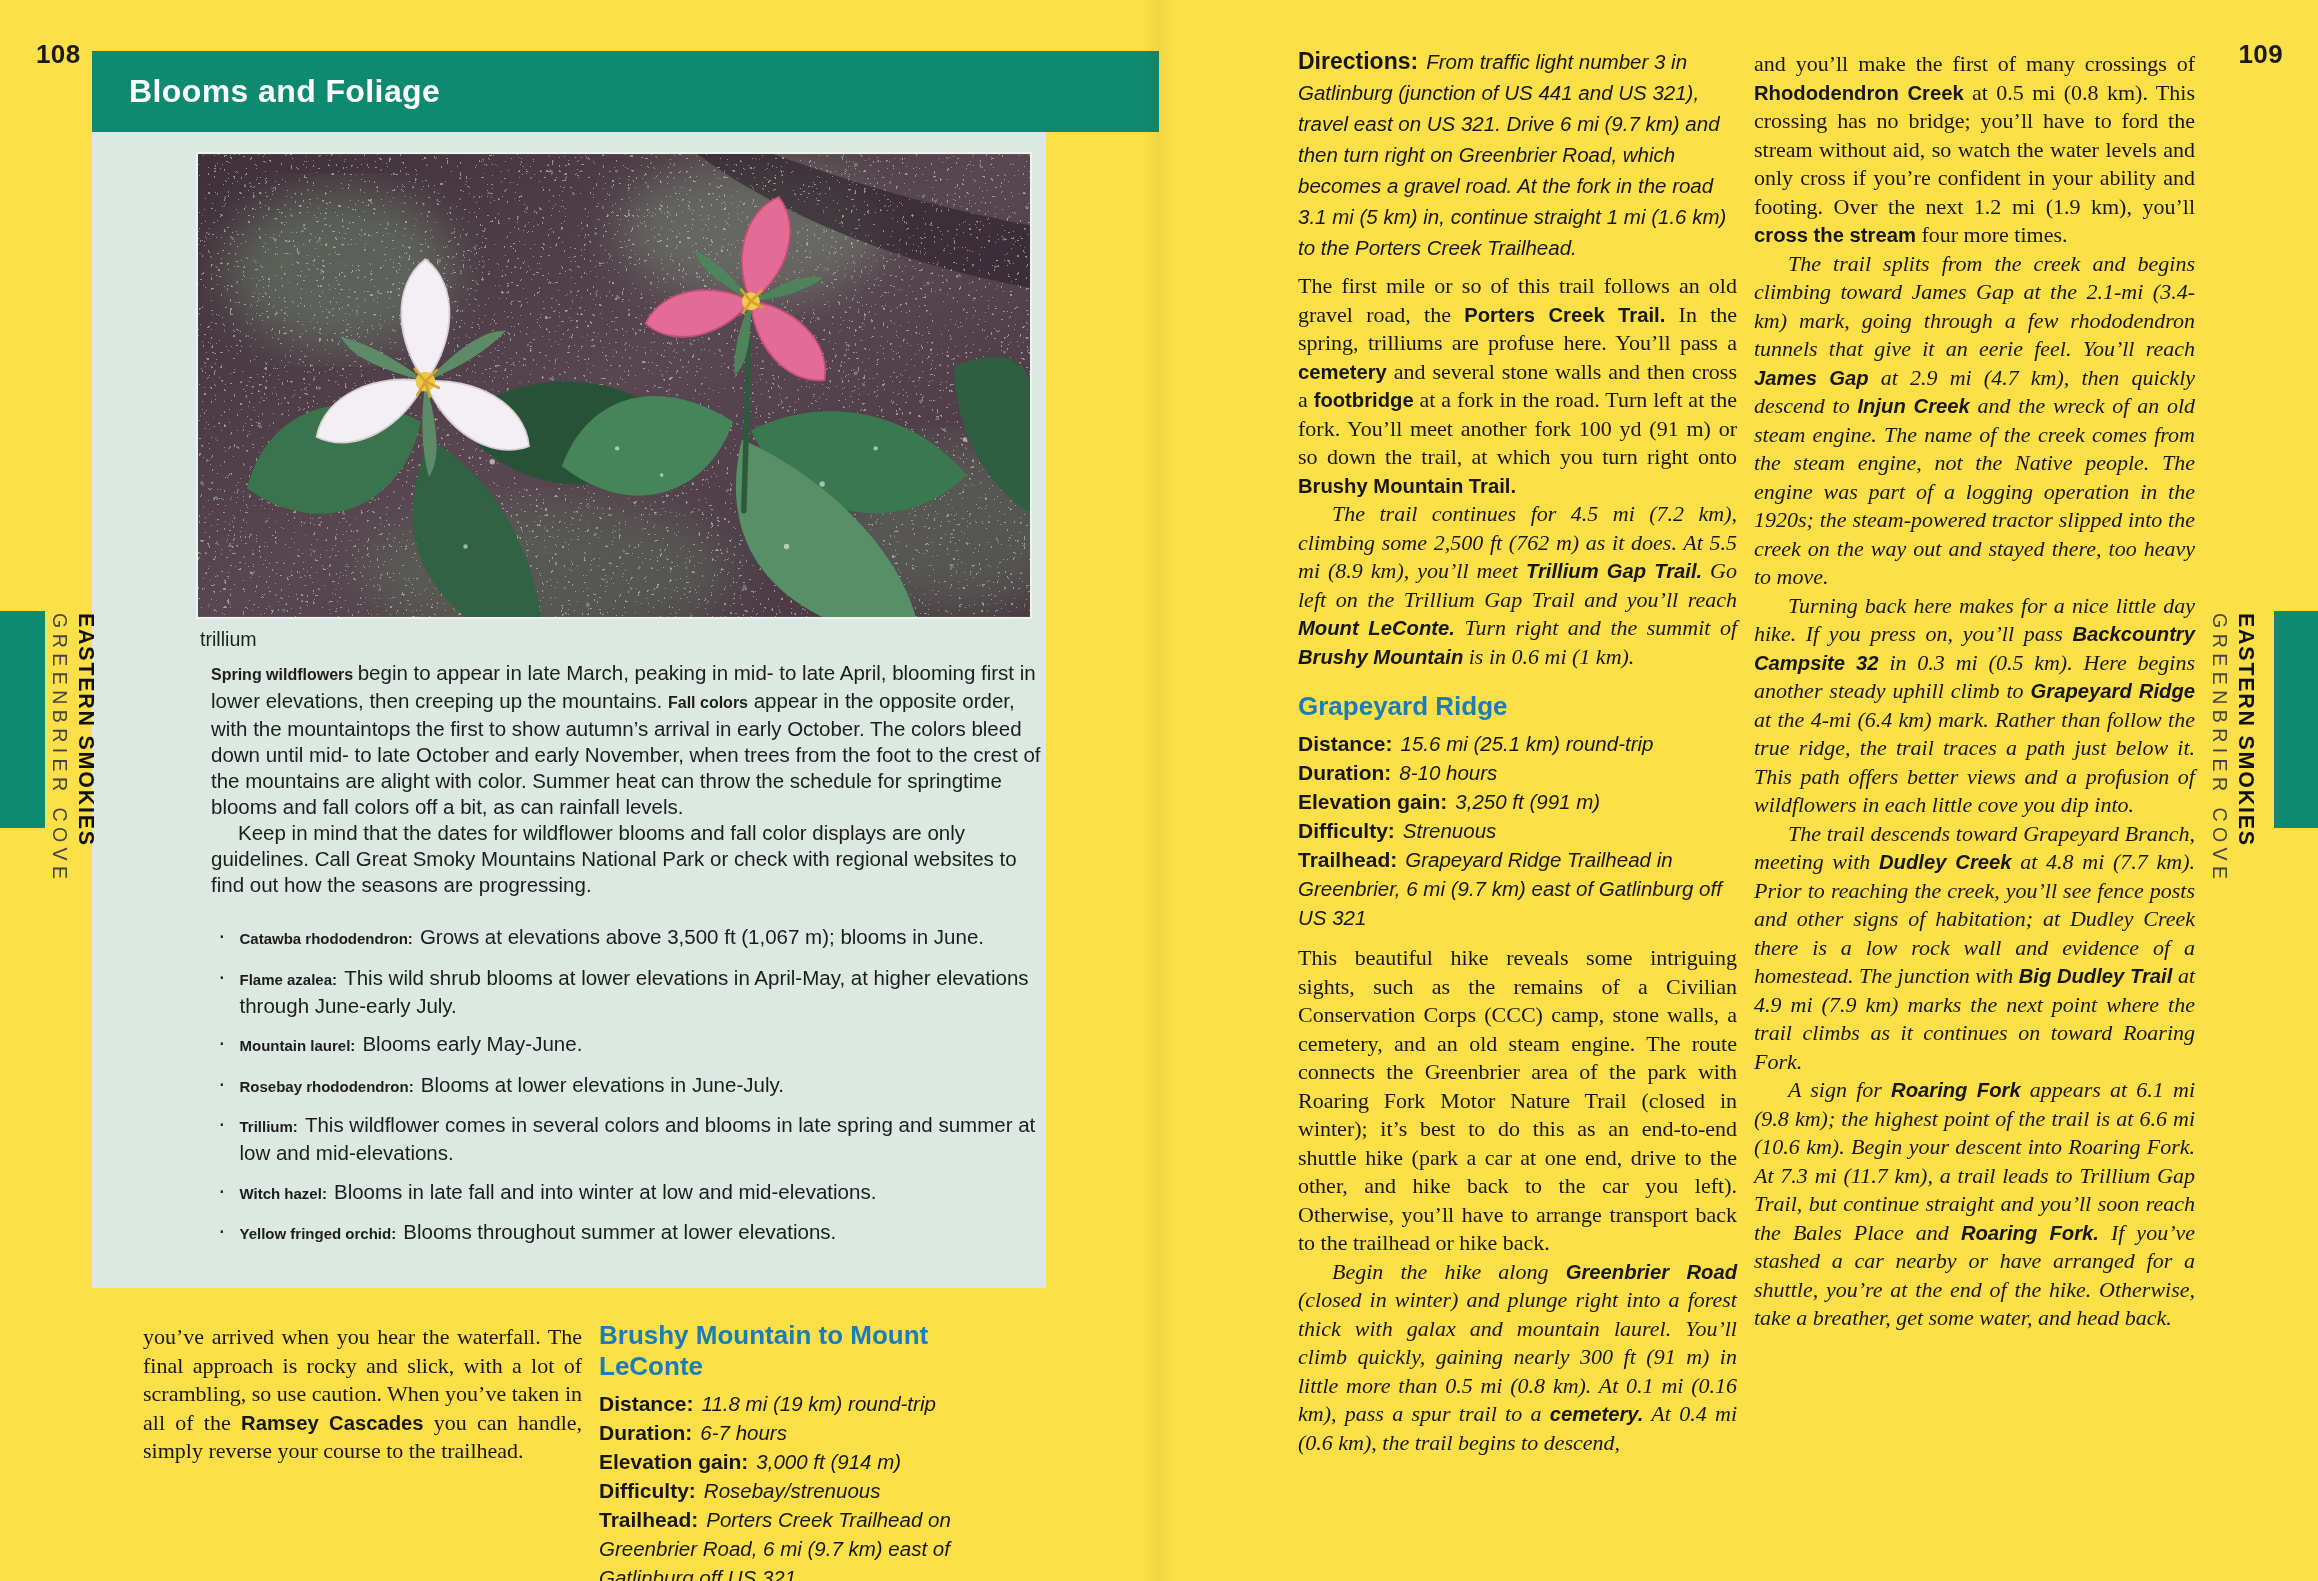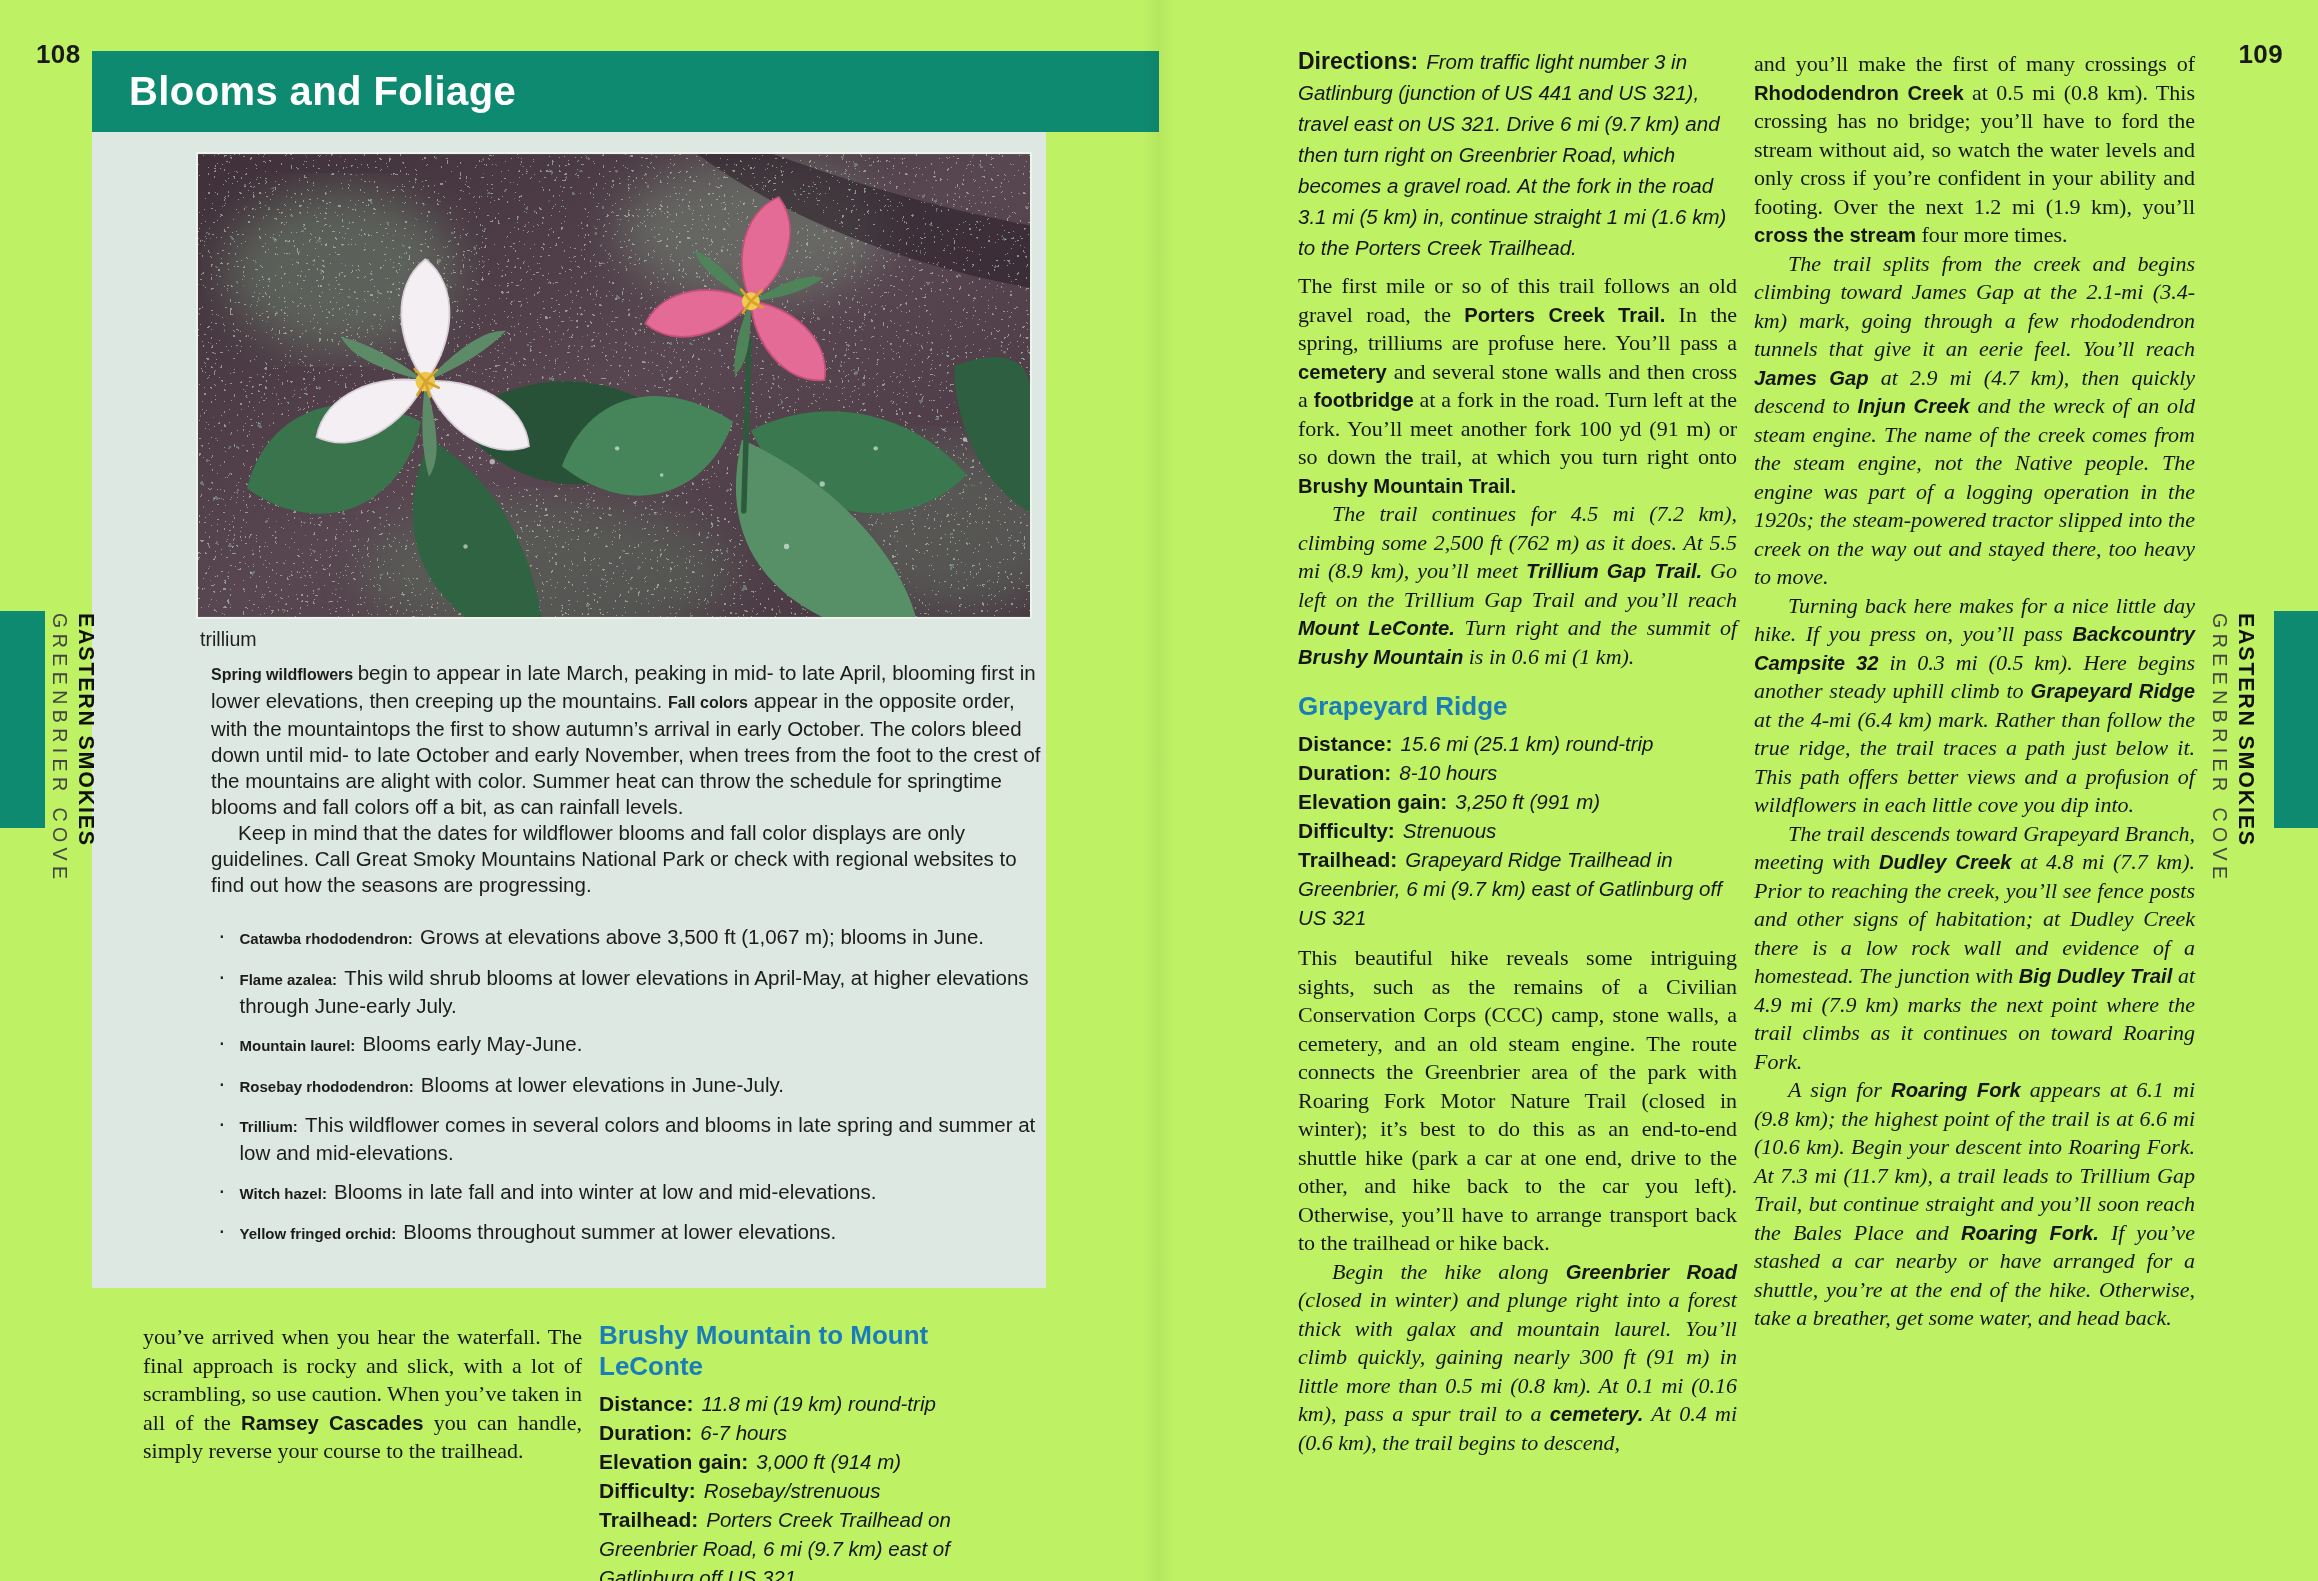--- a/index.html
+++ b/index.html
@@ -1,29 +1,29 @@
 <!DOCTYPE html>
 <html style="font-size:14.3px"><head>
 <meta charset="utf-8">
 <style>
   html,body{margin:0;padding:0;background:#ffffff;}
   .spread{
-    position:relative;width:2319px;height:1581px;background:#bef264;overflow:hidden;
+    position:relative;width:2319px;height:1581px;background:#fde047;overflow:hidden;
     font-family:"Liberation Sans",sans-serif;color:#1a1a1a;
   }
   .gutter{position:absolute;left:1143px;top:0;width:32px;height:100%;
     background:linear-gradient(90deg,rgba(0,0,0,0),rgba(0,0,0,0.05),rgba(0,0,0,0));}
   
   .pn{position:absolute;top:39px;font-size:26px;font-weight:bold;letter-spacing:0.4px;}
   .pn-left{left:36px;}
   .pn-right{right:36px;}
   
   .header-bar{position:absolute;left:92px;top:51px;width:1067px;height:81px;background:#0e8a71;
     display:flex;align-items:center;}
-  .header-bar h1{margin:0 0 0 37px;font-size:40px;font-weight:bold;color:#ffffff;letter-spacing:0.4px;text-align:right;}
+  .header-bar h1{margin:0 0 0 37px;font-size:32px;font-weight:bold;color:#ffffff;letter-spacing:0.4px;text-align:right;}
   
   .green-box{position:absolute;left:92px;top:132px;width:954px;height:1156px;background:#dce8e1;}
   .photo{position:absolute;left:104px;top:19.6px;width:832px;height:463px;border:2.7px solid #eef3ee;box-sizing:content-box;}
   .photo svg{display:block;}
   .caption{position:absolute;left:108px;top:496px;font-size:19.6px;color:#1f1f1f;}
   .box-text{position:absolute;left:119px;top:528px;width:835px;font-size:20.5px;line-height:26px;color:#1c1c1c;}
   .box-text p{margin:0;}
   .box-text p.indent{text-indent:27px;}
   .box-text b{font-size:16px;}
   .bloom-list{position:absolute;left:119px;top:792px;width:838px;}

